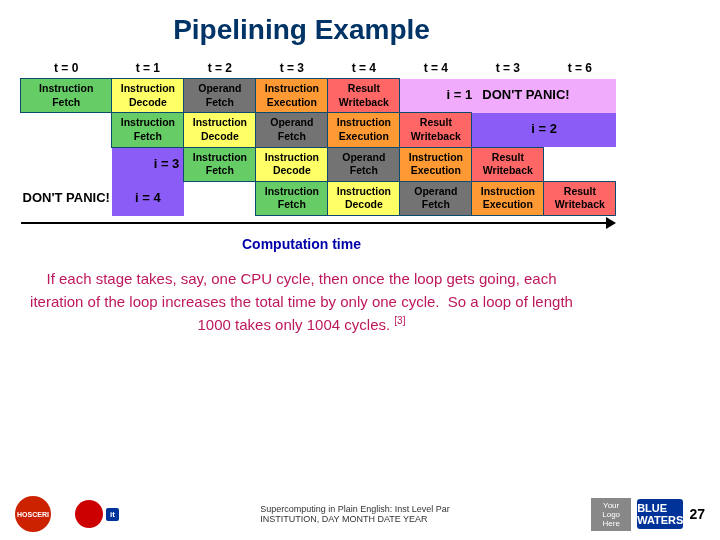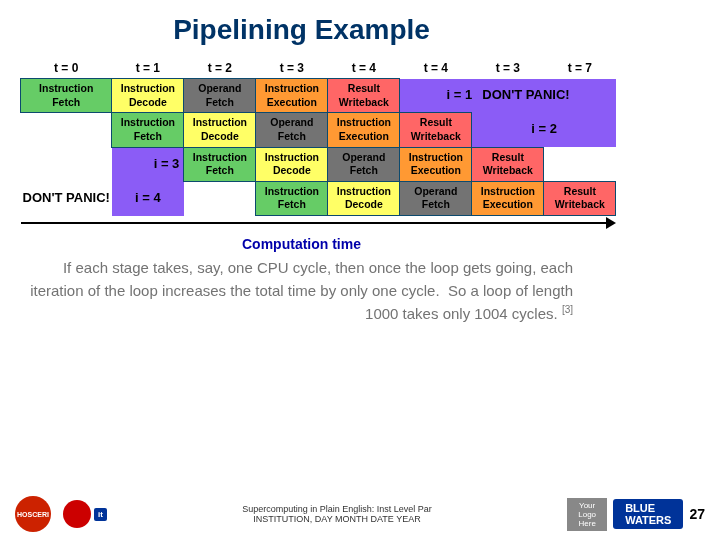--- a/index.html
+++ b/index.html
@@ -108,21 +108,21 @@
       font-weight: bold;
     }
 
     .donot-panic {
       font-weight: bold;
       font-size: 13px;
     }
 
     .i1-row td:last-child {
       border: none;
-      background: #8b5cf6;
+      background: #f0abfc;
     }
 
     .arrow-row td {
       border: none;
       padding: 1px 0;
     }
 
     .arrow-line {
       width: 100%;
       height: 12px;
@@ -144,27 +144,27 @@
     }
 
     .computation-section {
       margin-top: 6px;
       text-align: center;
     }
     .computation-title {
       font-size: 14px;
       color: #0000aa;
       font-weight: bold;
-      margin-bottom: 5px;
+      margin-bottom: 16px;
     }
     .computation-text {
       font-size: 15px;
       line-height: 1.5;
-      color: #737373;
-      text-align: right;
+      color: #be185d;
+      text-align: center;
       padding: 0 10px;
     }
     .superscript {
       font-size: 10px;
       vertical-align: super;
     }
 
     .footer {
       position: absolute;
       bottom: 8px;
@@ -173,42 +173,42 @@
       display: flex;
       align-items: center;
       justify-content: space-between;
       padding: 0 15px;
       font-size: 9px;
     }
 
     .footer-logos {
       display: flex;
       align-items: center;
-      gap: 12px;
+      gap: 24px;
     }
 
     .footer-center {
       font-size: 9px;
-      text-align: center;
+      text-align: left;
       color: #333;
     }
 
     .footer-right {
       display: flex;
       align-items: center;
       gap: 6px;
       justify-content: flex-end;
     }
 
     .blue-waters {
       background: #003399;
       color: #fff;
       font-size: 11px;
       font-weight: bold;
-      padding: 3px 12px;
+      padding: 3px 0;
       border-radius: 3px;
     }
 
     .page-num {
       font-size: 14px;
       font-weight: bold;
       color: #000;
     }
 
     .your-logo {
@@ -231,21 +231,21 @@
     <table class="pipeline-table">
       <thead>
         <tr>
           <th>t = 0</th>
           <th>t = 1</th>
           <th>t = 2</th>
           <th>t = 3</th>
           <th>t = 4</th>
           <th>t = 4</th>
           <th>t = 3</th>
-          <th>t = 7</th>
+          <th>t = 6</th>
         </tr>
       </thead>
       <tbody>
 
         <tr class="i1-row">
           <td class="cell-green">Instruction<br>Fetch</td>
           <td class="cell-yellow">Instruction<br>Decode</td>
           <td class="cell-blue">Operand<br>Fetch</td>
           <td class="cell-orange">Instruction<br>Execution</td>
           <td class="cell-red">Result<br>Writeback</td>

